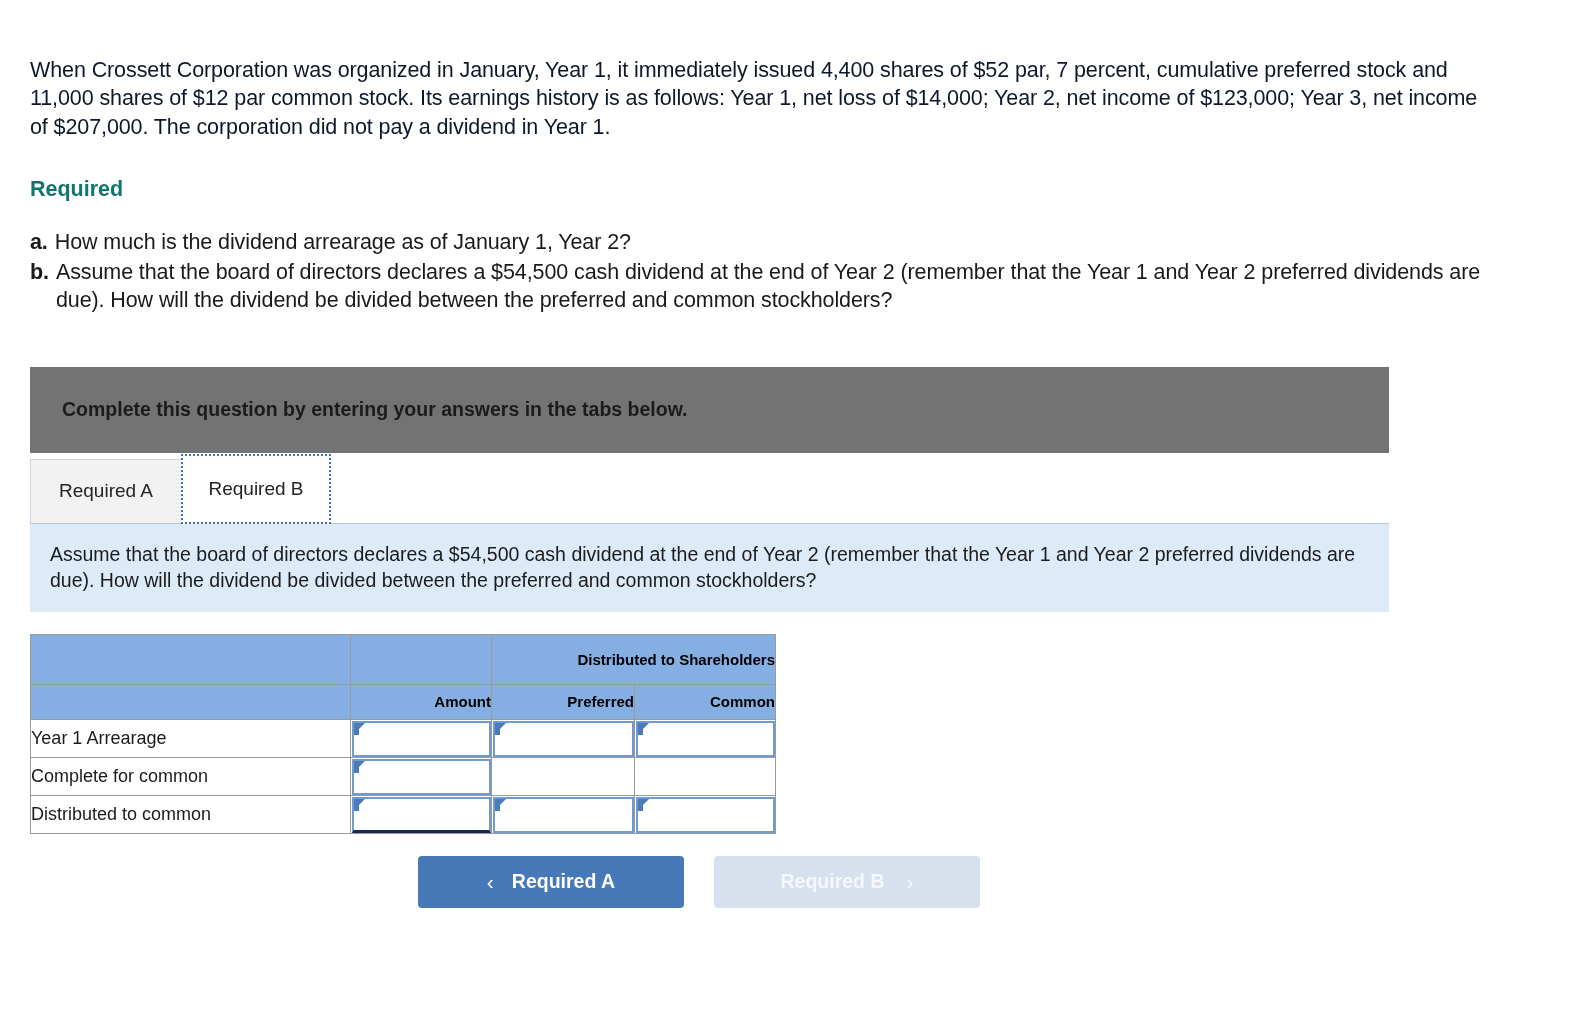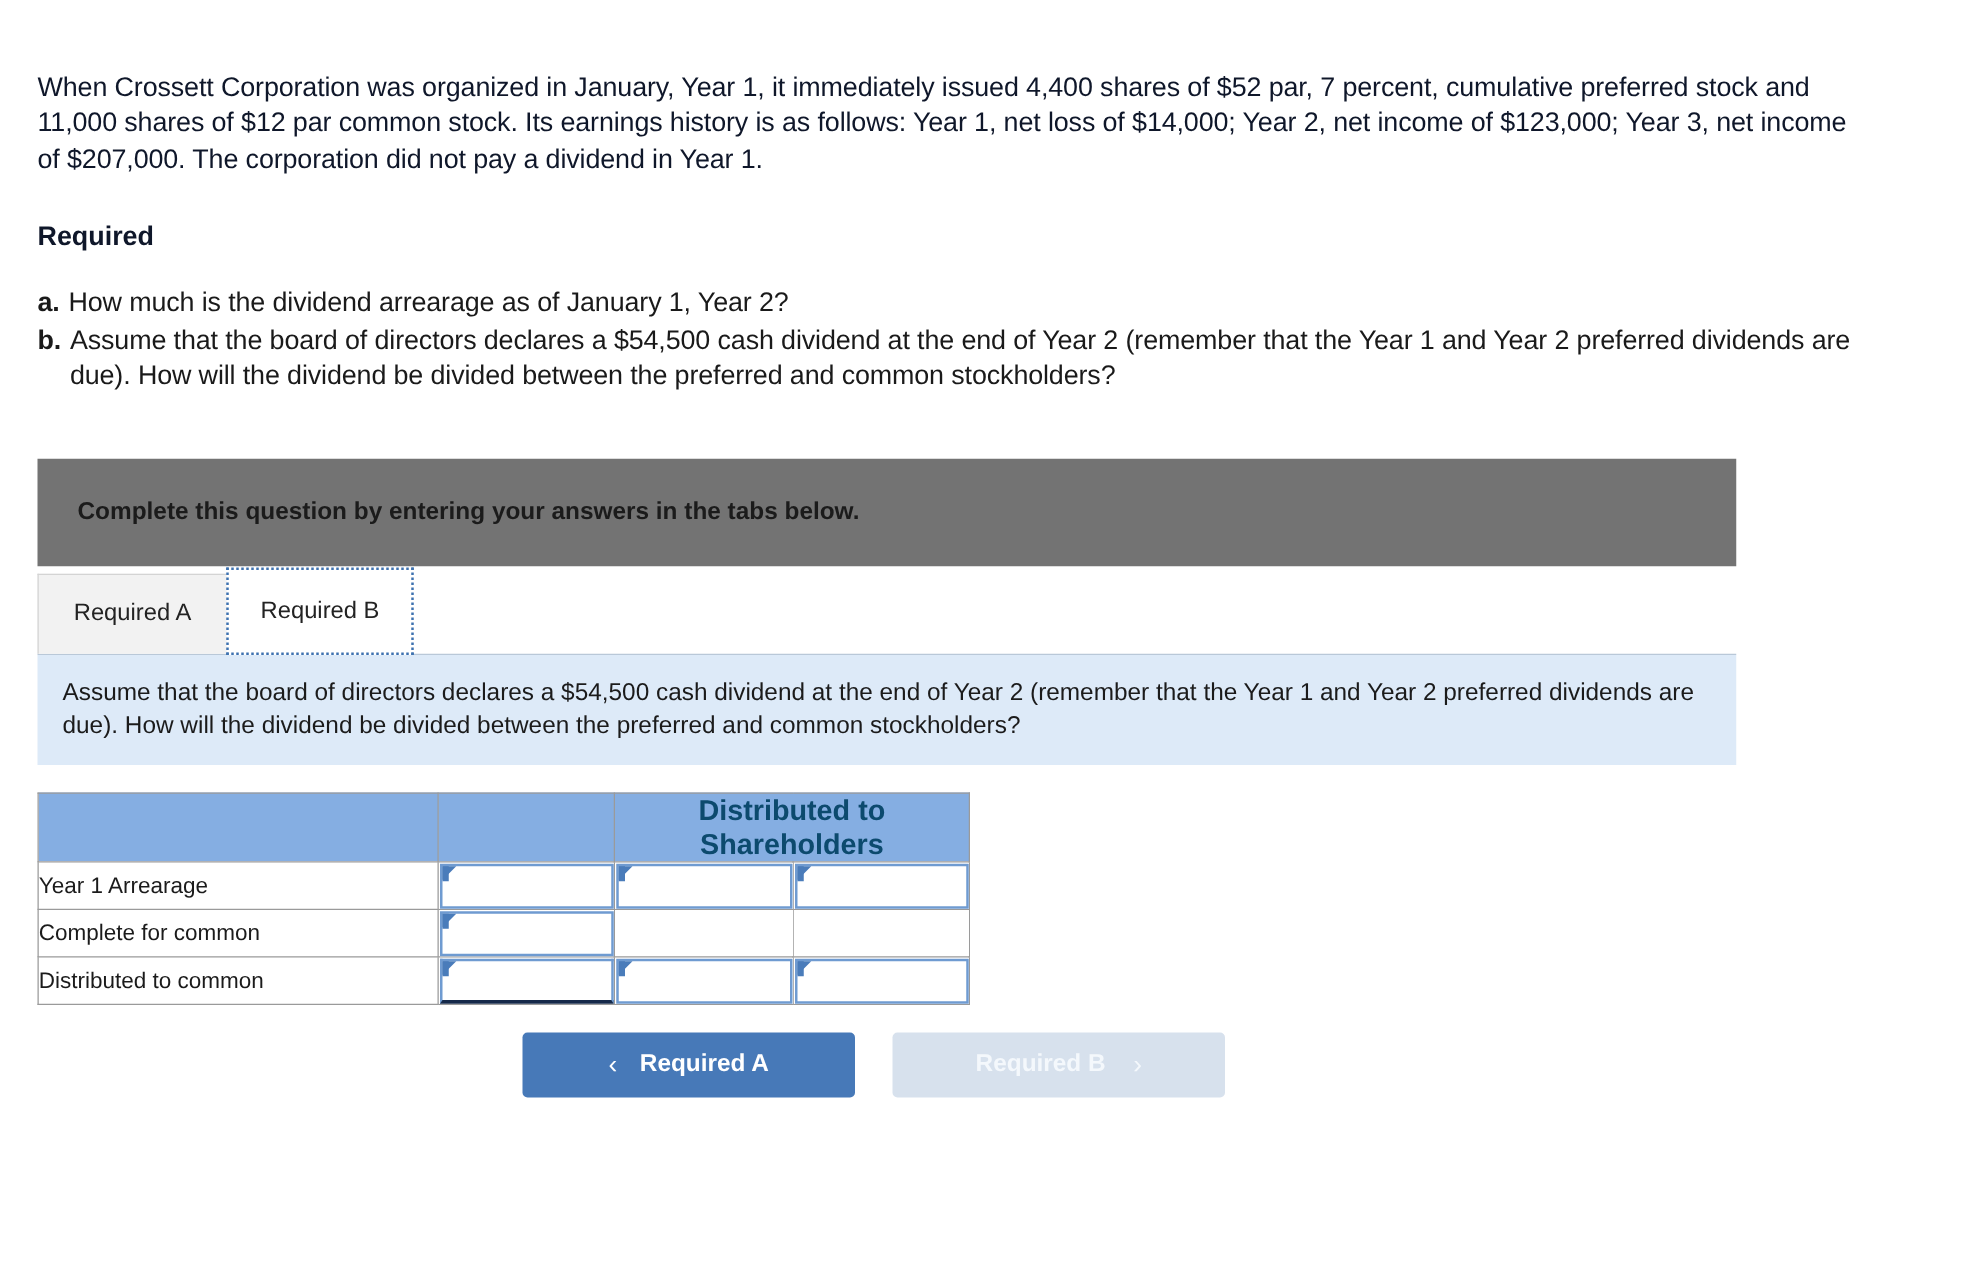--- a/index.html
+++ b/index.html
@@ -27,21 +27,21 @@
     line-height: 28.5px;
     color: #0f172a;
     max-width: 1468px;
     letter-spacing: -0.1px;
   }
 
   .required-heading {
     font-size: 21.5px;
     font-weight: bold;
     margin-top: 36px;
-    color: #0f172a;
+    color: #0f766e;
   }
 
   .req-list {
     margin-top: 26px;
     font-size: 21.5px;
     line-height: 28.5px;
     letter-spacing: -0.1px;
   }
   .req-item {
     display: flex;
@@ -131,24 +131,24 @@
     width: 745px;
     table-layout: fixed;
   }
   table.answers td, table.answers th {
     border: 1px solid #9a9a9a;
     padding: 0;
     margin: 0;
   }
   .hdr {
     background: #85aee2;
-    color: #0c4a6e;
-    font-size: 23px;
-    font-weight: bold;
-    text-align: center;
+    color: #000000;
+    font-size: 15px;
+    font-weight: bold;
+    text-align: right;
     vertical-align: middle;
   }
   .hdr.blank { }
   .hdr-tall { height: 49px; }
   .hdr-sub { height: 34px; }
 
   .rowlabel {
     font-size: 18px;
     color: #1b1b1b;
     padding: 0 0 0 9px;
@@ -279,20 +279,26 @@
         <col style="width:141px">
         <col style="width:143px">
         <col style="width:141px">
       </colgroup>
       <thead>
         <tr>
           <th class="hdr blank hdr-tall"></th>
           <th class="hdr blank hdr-tall"></th>
           <th class="hdr hdr-tall" colspan="2">Distributed to Shareholders</th>
         </tr>
+        <tr>
+          <th class="hdr blank hdr-sub"></th>
+          <th class="hdr hdr-sub">Amount</th>
+          <th class="hdr hdr-sub">Preferred</th>
+          <th class="hdr hdr-sub">Common</th>
+        </tr>
       </thead>
       <tbody>
 
 
         <tr>
           <td class="rowlabel">Year 1 Arrearage</td>
           <td class="cell">
             <div class="inputbox"></div>
           </td>
           <td class="cell">

